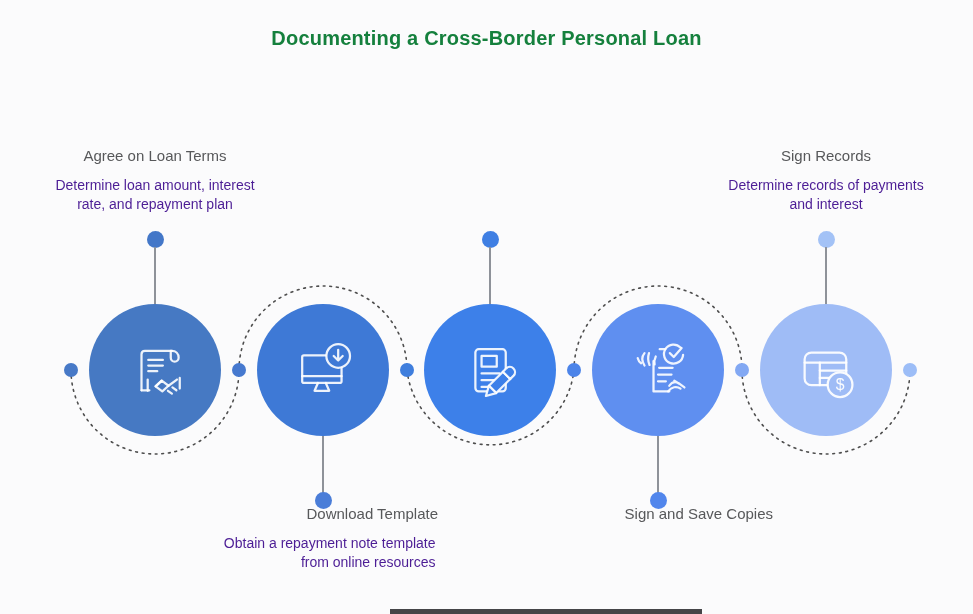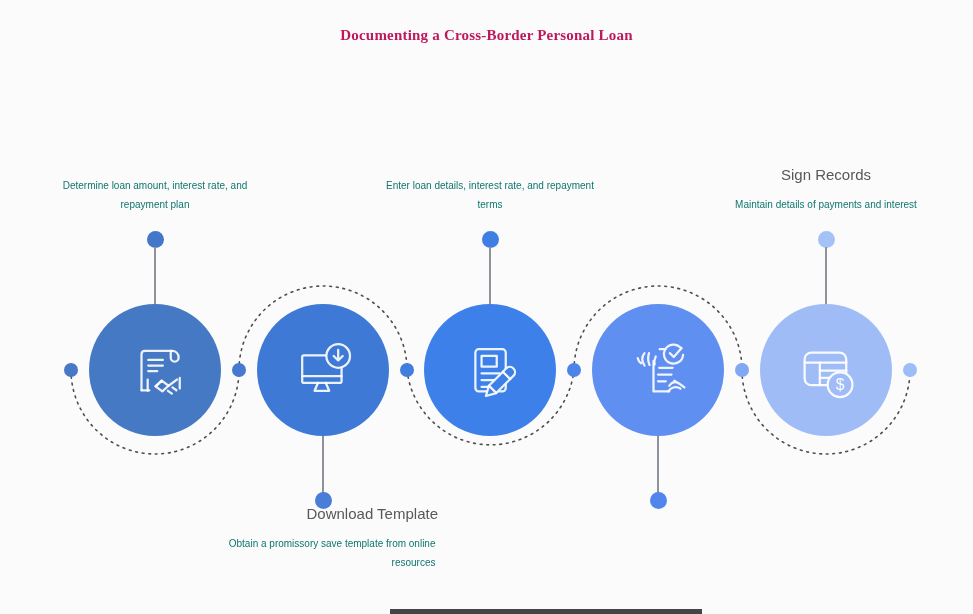--- a/index.html
+++ b/index.html
@@ -7,37 +7,36 @@
   body {
     position: relative;
     width: 973px; height: 614px;
     background: #fbfbfc;
     font-family: "Liberation Sans", "DejaVu Sans", sans-serif;
     overflow: hidden;
   }
   .title {
     position: absolute; top: 27px; left: 0; width: 100%;
     text-align: center;
-    font-size: 15px; font-weight: 700; color: #be185d;
+    font-size: 20px; font-weight: 700; color: #15803d;
     letter-spacing: .2px;
-    font-family: Liberation Serif, serif;
   }
   .step-text {
     position: absolute; width: 230px;
     display: flex; flex-direction: column;
     text-align: center;
   }
   .step-text.top { top: 100px; height: 114px; justify-content: flex-end; }
   .step-text.bottom { top: 504px; justify-content: flex-start; text-align: right; }
   .step-heading {
     font-size: 15px; color: #57585a; line-height: 19px;
     margin-bottom: 11px;
   }
   .step-desc {
-    font-size: 10px; color: #0f766e; line-height: 19px;
+    font-size: 14px; color: #4c1d95; line-height: 19px;
     margin: 0 auto;
   }
   .stem-dot {
     position: absolute; width: 17px; height: 17px; border-radius: 50%;
   }
   .stem-line {
     position: absolute; width: 2px; background: #8e9299;
   }
   .step-circle {
     position: absolute; width: 132px; height: 132px; border-radius: 50%;
@@ -66,20 +65,21 @@
   </g>
   <circle cx="71" cy="370" r="7" fill="#4779c7"></circle>
   <circle cx="239" cy="370" r="7" fill="#4679cf"></circle>
   <circle cx="407" cy="370" r="7" fill="#3f7edd"></circle>
   <circle cx="574" cy="370" r="7" fill="#4c84e9"></circle>
   <circle cx="742" cy="370" r="7" fill="#82a8f3"></circle>
   <circle cx="910" cy="370" r="7" fill="#9cbdf7"></circle>
 </svg>
 
 <div class="step-text top" style="left:40px">
+  <div class="step-heading">Agree on Loan Terms</div>
   <div class="step-desc" style="width:200px">Determine loan amount, interest rate, and repayment plan</div>
 </div>
 <div class="stem-dot" style="left: 146.5px; top: 230.5px; background-color: rgb(67, 119, 200); --c: #4377c8;"></div>
 <div class="stem-line" style="left:154px; top:247px; height:58px"></div>
 <div class="step-circle" style="left: 89px; background-color: rgb(70, 121, 195); --c: #4679c3;">
   <svg width="72" height="72" viewBox="0 0 64 64">
     <g fill="none" stroke="rgba(255,255,255,.9)" stroke-width="2" stroke-linecap="round" stroke-linejoin="round">
       <path d="M20 50 V18 c0 -2 1.5 -3 3 -3 h24"></path>
       <path d="M47 15 c3.5 0 6 2.5 6 6 c0 2 -1.6 3.5 -3.5 3.5 c-2 0 -3.5 -1.5 -3.5 -3.5 v-6"></path>
       <path d="M20 50 h7"></path>
@@ -98,25 +98,24 @@
       <path d="M27.5 43.5 L24.5 50.5 h13 L34.5 43.5"></path>
       <circle cx="45.5" cy="19.5" r="10.5" fill="var(--c)"></circle>
       <path d="M45.5 14 v9.5 M41.5 19.5 l4 4 4 -4"></path>
     </g>
   </svg>
 </div>
 <div class="stem-line" style="left:322px; top:436px; height:57px"></div>
 <div class="stem-dot" style="left: 314.5px; top: 491.5px; background-color: rgb(74, 125, 216); --c: #4a7dd8;"></div>
 <div class="step-text bottom" style="left:208px">
   <div class="step-heading">Download Template</div>
-  <div class="step-desc" style="width:225px">Obtain a promissory save template from online resources</div>
+  <div class="step-desc" style="width:225px">Obtain a repayment note template from online resources</div>
 </div>
 
 <div class="step-text top" style="left:375px">
-  <div class="step-desc" style="width:222px">Enter loan details, interest rate, and repayment terms</div>
 </div>
 <div class="stem-dot" style="left: 481.5px; top: 230.5px; background-color: rgb(63, 127, 227); --c: #3f7fe3;"></div>
 <div class="stem-line" style="left:489px; top:247px; height:58px"></div>
 <div class="step-circle" style="left: 424px; background-color: rgb(61, 128, 233); --c: #3d80e9;">
   <svg width="72" height="72" viewBox="0 0 64 64">
     <g fill="none" stroke="rgba(255,255,255,.9)" stroke-width="2" stroke-linecap="round" stroke-linejoin="round">
       <rect x="19" y="13.5" width="27" height="37.5" rx="3"></rect>
       <rect x="24.5" y="19.5" width="13.5" height="9.5"></rect>
       <path d="M24.5 35 h16 M24.5 41 h14 M24.5 47 h6"></path>
       <path fill="var(--c)" d="M31 46 L43.5 33.5 l6.5 6.5 L37.5 52.5 z"></path>
@@ -135,25 +134,26 @@
       <path d="M28 24 v27 h14"></path>
       <path d="M33 30 h12 M32 36 h12 M32 42 h7"></path>
       <path d="M20 28 c-2.5 -4 -2.5 -8 0 -11 M24.5 27.5 c-1.5 -3.5 -1.5 -7.5 -0.5 -10.5 M29 27 c-0.5 -2.5 0 -5 1 -7 M17 26 c-1.5 -1 -2.5 -2.5 -3 -4.5"></path>
       <path d="M42 46 c2 -3 5 -4 8 -2.5 l5.5 4 M41 51 c3 -4 7.5 -5 11 -2.5 M46.5 41.5 l4 2.5"></path>
     </g>
   </svg>
 </div>
 <div class="stem-line" style="left:657px; top:436px; height:57px"></div>
 <div class="stem-dot" style="left: 649.5px; top: 491.5px; background-color: rgb(81, 134, 236); --c: #5186ec;"></div>
 <div class="step-text bottom" style="left:543px">
+  <div class="step-heading">Sign and Save Copies</div>
 </div>
 
 <div class="step-text top" style="left:711px">
   <div class="step-heading">Sign Records</div>
-  <div class="step-desc" style="width:212px">Maintain details of payments and interest</div>
+  <div class="step-desc" style="width:212px">Determine records of payments and interest</div>
 </div>
 <div class="stem-dot" style="left: 817.5px; top: 230.5px; background-color: rgb(163, 194, 246); --c: #a3c2f6;"></div>
 <div class="stem-line" style="left:825px; top:247px; height:58px"></div>
 <div class="step-circle" style="left: 760px; background-color: rgb(159, 188, 246); --c: #9fbcf6;">
   <svg width="72" height="72" viewBox="0 0 64 64">
     <g fill="none" stroke="rgba(255,255,255,.92)" stroke-width="2" stroke-linecap="round" stroke-linejoin="round">
       <rect x="13" y="16.5" width="37" height="29" rx="6"></rect>
       <path d="M13 25.5 h37"></path>
       <path d="M26.5 25.5 V45.5"></path>
       <path d="M26.5 32.5 H50 M26.5 39 H50"></path>

